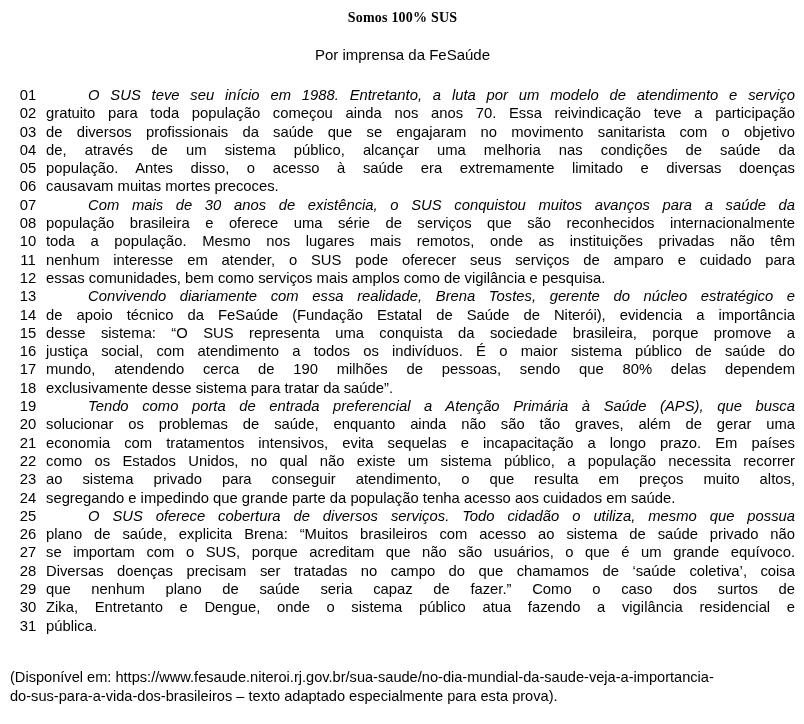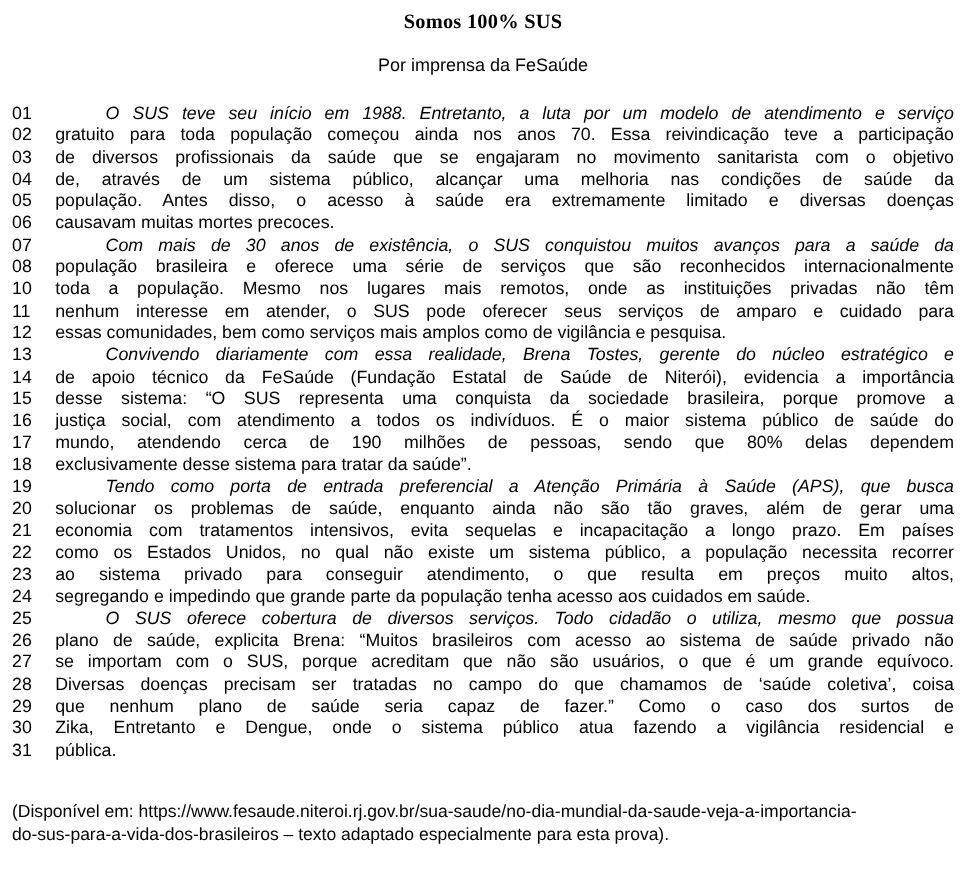--- a/index.html
+++ b/index.html
@@ -16,42 +16,42 @@
     box-sizing: border-box;
     background: #ffffff;
     padding: 8px 9px 0 10px;
     overflow: hidden;
   }
   .doc-title {
     margin: 0;
     text-align: center;
     font-family: "Liberation Serif", serif;
     font-weight: bold;
-    font-size: 17px;
+    font-size: 14px;
     line-height: 20px;
     letter-spacing: 0.2px;
   }
   .byline {
     margin-top: 17px;
     text-align: center;
     font-size: 15px;
     line-height: 19px;
   }
   .body-lines {
     margin-top: 22px;
   }
   .line-row {
     display: flex;
     font-size: 14.8px;
     line-height: 18.3px;
   }
   .line-num {
     flex: 0 0 36px;
     width: 36px;
-    text-align: left;
+    text-align: center;
   }
   .line-text {
     flex: 1;
     min-width: 0;
     text-align: left;
   }
   .line-text.just {
     text-align: justify;
     text-align-last: justify;
     text-justify: inter-word;

